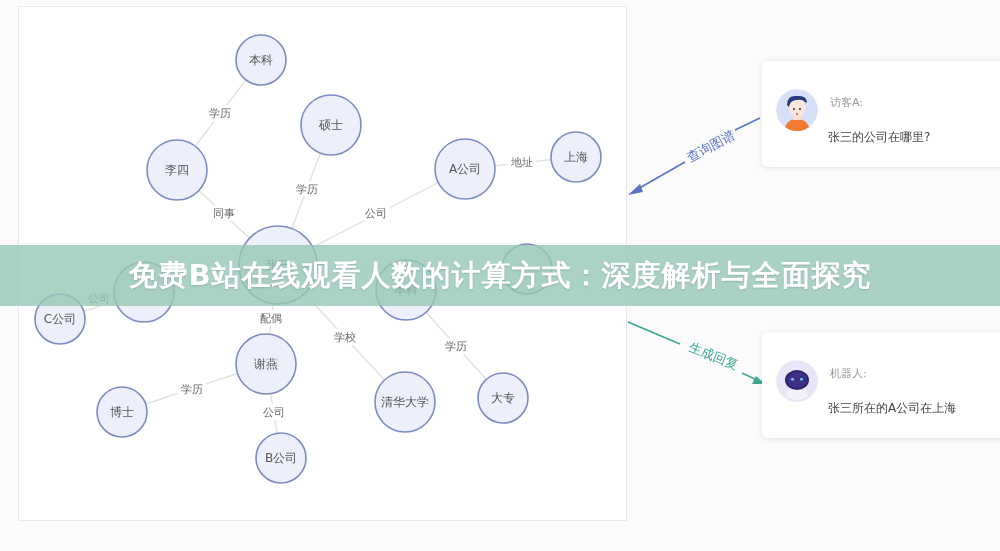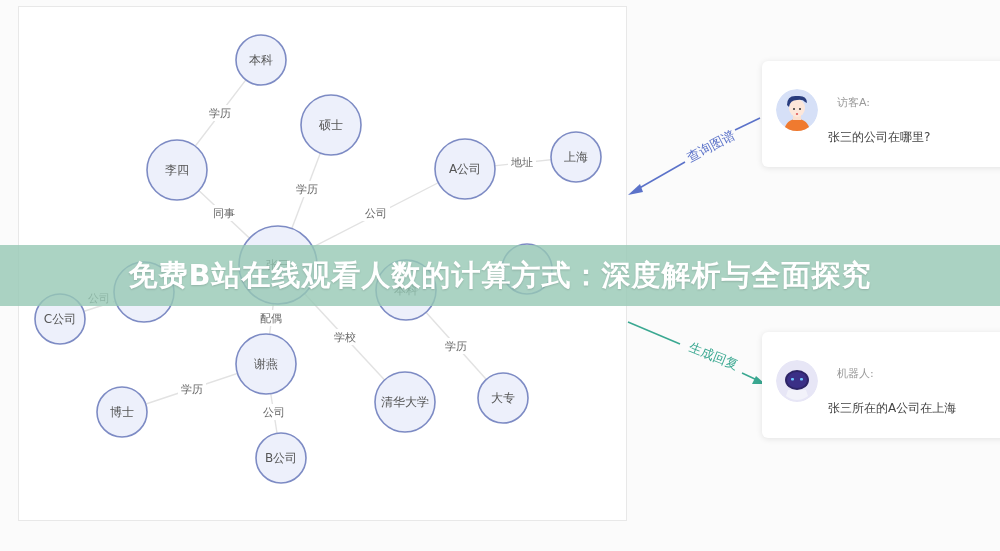--- a/index.html
+++ b/index.html
@@ -8,21 +8,21 @@
   .graph-panel { position:absolute; left:18px; top:6px; width:609px; height:515px;
                  background:#ffffff; border:1px solid #e8e8e8; box-sizing:border-box; }
   svg.graph { position:absolute; left:0; top:0; width:1000px; height:551px; }
   .node circle { fill:#edf0fb; stroke:#7d8bc4; stroke-width:1.6; }
   .node text { font-size:12px; fill:#555; text-anchor:middle; dominant-baseline:central; }
   .edge line { stroke:#e2e2e2; stroke-width:1.4; }
   .edge-label { font-size:11px; fill:#666; text-anchor:middle; dominant-baseline:central; }
   .card { position:absolute; width:251px; height:106px; background:#fff; border-radius:6px;
           box-shadow:0 1px 6px rgba(0,0,0,0.10); }
   .card .avatar { position:absolute; left:14px; top:28px; width:42px; height:42px; border-radius:50%; overflow:hidden; }
-  .card .who { position:absolute; left:75px; top:34px; font-size:11px; color:#999; }
+  .card .who { position:absolute; left:68px; top:34px; font-size:11px; color:#999; }
   .card .msg { position:absolute; left:66px; top:68px; font-size:12px; color:#444; }
   .banner { position:absolute; left:0; top:245px; width:1000px; height:61px;
             background:rgba(150,200,180,0.80); display:flex; align-items:center; justify-content:center; }
   .banner span { font-size:29px; font-weight:bold; color:#ffffff; letter-spacing:1px;
                  font-family:"DejaVu Sans", sans-serif; text-shadow:0 1px 2px rgba(0,0,0,0.15); }
   .arrow-label-blue { font-size:13px; fill:#5b72c9; }
   .arrow-label-green { font-size:13px; fill:#3aa891; }
 </style>
 </head>
 <body>

